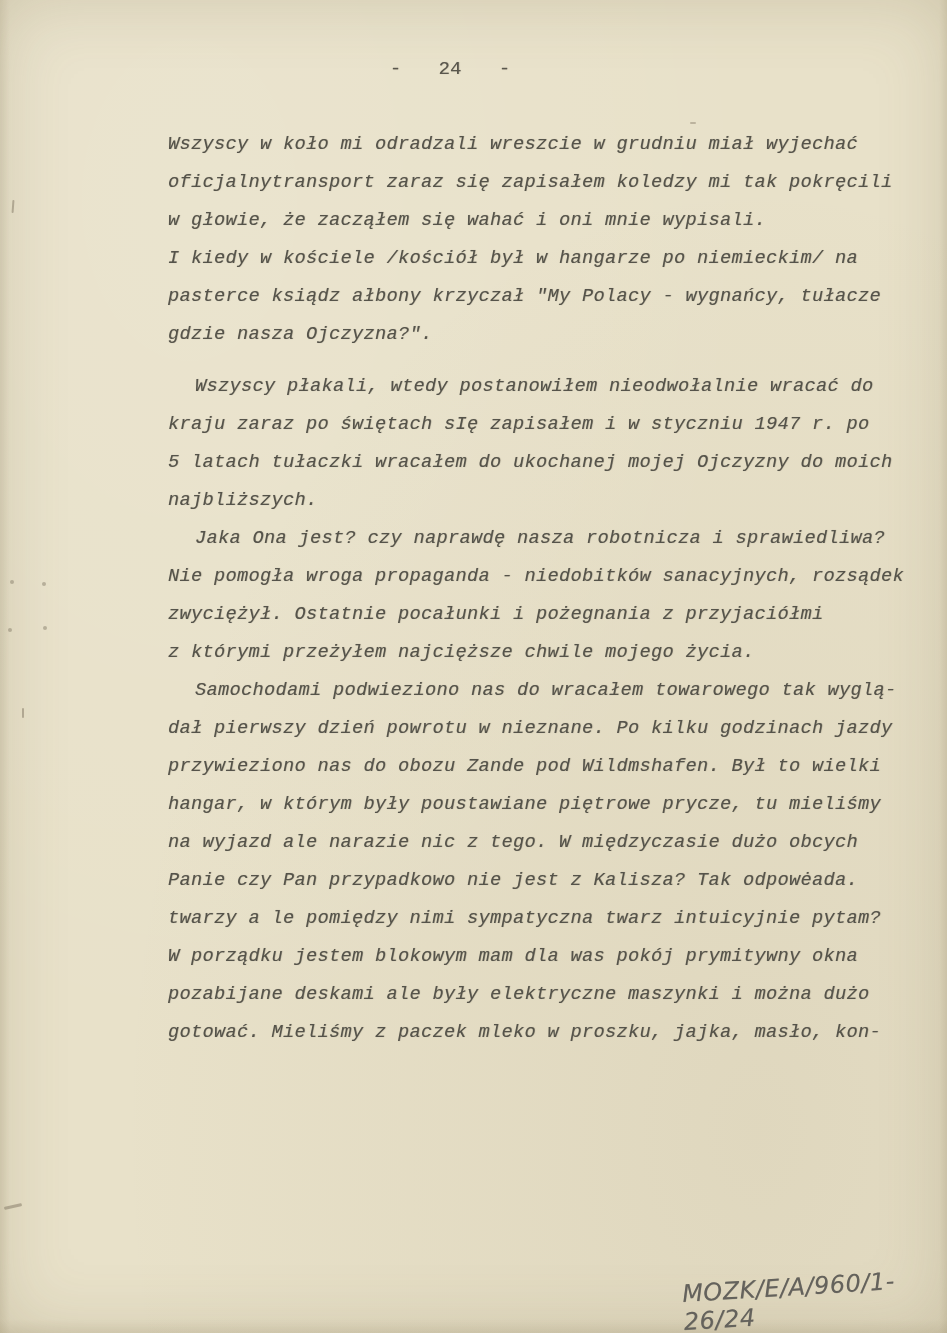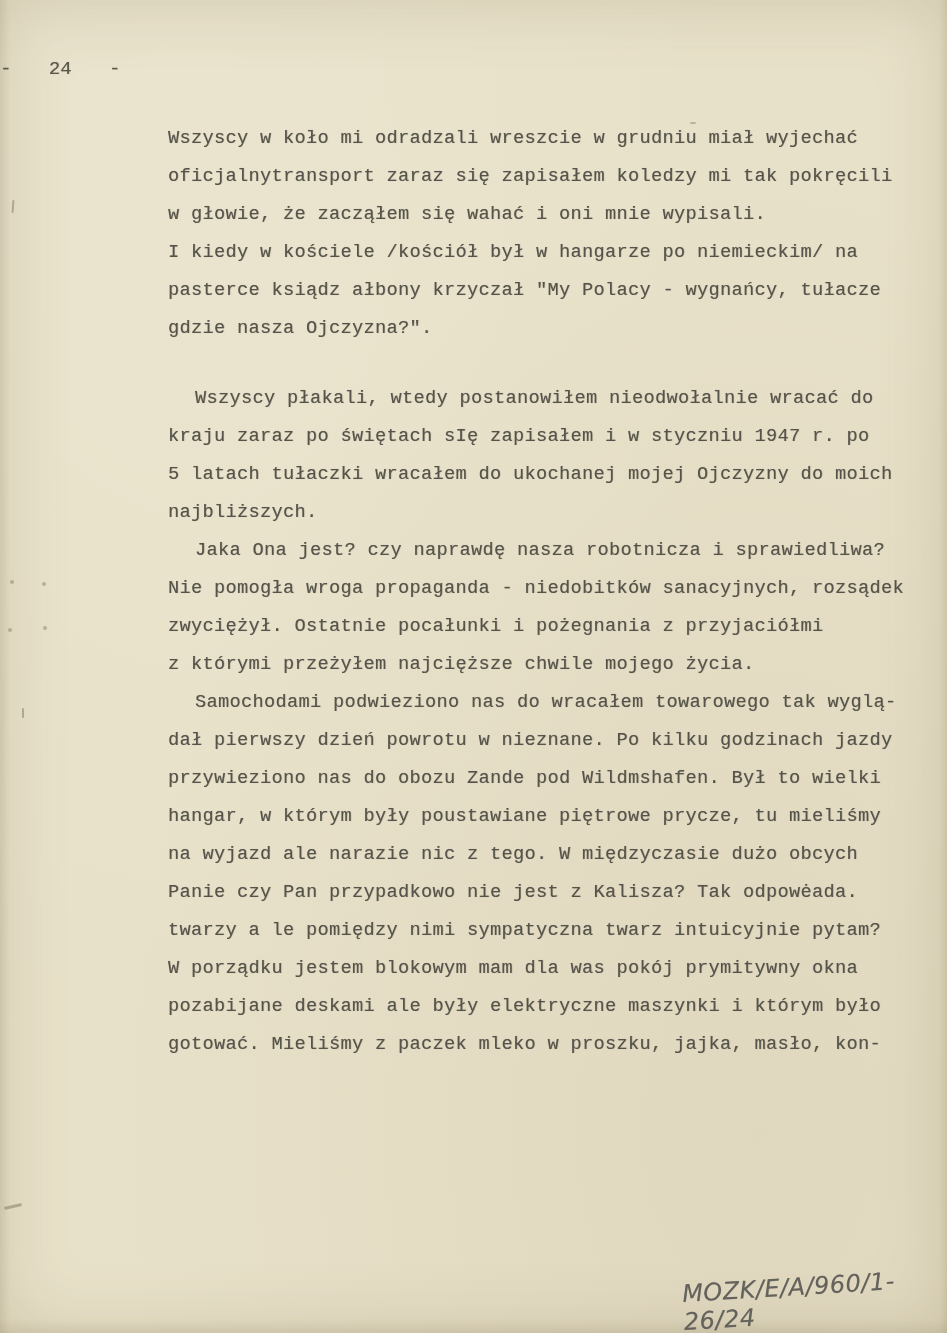--- a/index.html
+++ b/index.html
@@ -16,43 +16,44 @@
       #e8e1c9;
     box-shadow: inset 0 0 70px rgba(110,95,55,0.20);
     overflow: hidden;
     font-family: "Liberation Mono", "DejaVu Sans Mono", monospace;
   }
   .page-number {
     position: absolute;
     top: 58px;
     left: 0;
     width: 900px;
-    text-align: left;
+    text-align: center;
     font-size: 19px;
     word-spacing: 26px;
     color: #5a574d;
     text-shadow: 0.4px 0.3px 0.7px rgba(70,66,55,0.45);
   }
   .body-text {
     position: absolute;
     left: 168px;
-    top: 120px;
+    top: 126px;
     width: 762px;
     color: #55534a;
     font-size: 18.5px;
     letter-spacing: 0.4px;
     text-shadow: 0.4px 0.3px 0.7px rgba(70,66,55,0.45);
+    font-style: italic;
   }
   .para { margin: 0; }
   .para .line {
     height: 38px;
     line-height: 38px;
     white-space: nowrap;
   }
-  .para.gap-before { margin-top: 32px; }
+  .para.gap-before { margin-top: 14px; }
   .para.indent .line:first-child { padding-left: 27px; }
   .signature {
     position: absolute;
     left: 683px;
     top: 1280px;
     width: 270px;
     font-family: "DejaVu Sans", sans-serif;
     font-style: italic;
     font-size: 24px;
     letter-spacing: 0.5px;
@@ -101,21 +102,21 @@
 
     <div class="para indent">
       <div class="line">Samochodami podwieziono nas do wracałem towarowego tak wyglą-</div>
       <div class="line">dał pierwszy dzień powrotu w nieznane. Po kilku godzinach jazdy</div>
       <div class="line">przywieziono nas do obozu Zande pod Wildmshafen. Był to wielki</div>
       <div class="line">hangar, w którym były poustawiane piętrowe prycze, tu mieliśmy</div>
       <div class="line">na wyjazd ale narazie nic z tego. W międzyczasie dużo obcych</div>
       <div class="line">Panie czy Pan przypadkowo nie jest z Kalisza? Tak odpowėada.</div>
       <div class="line">twarzy a le pomiędzy nimi sympatyczna twarz intuicyjnie pytam?</div>
       <div class="line">W porządku jestem blokowym mam dla was pokój prymitywny okna</div>
-      <div class="line">pozabijane deskami ale były elektryczne maszynki i którym było</div>
+      <div class="line">pozabijane deskami ale były elektryczne maszynki i można dużo</div>
       <div class="line">gotować. Mieliśmy z paczek mleko w proszku, jajka, masło, kon-</div>
     </div>
 
   </div>
 
   <div class="signature">MOZK/E/A/960/1-26/24</div>
 
   <div class="speck dash" style="left:12px; top:200px; transform: rotate(4deg);"></div>
   <div class="speck dot" style="left:10px; top:580px;"></div>
   <div class="speck dot" style="left:42px; top:582px;"></div>

